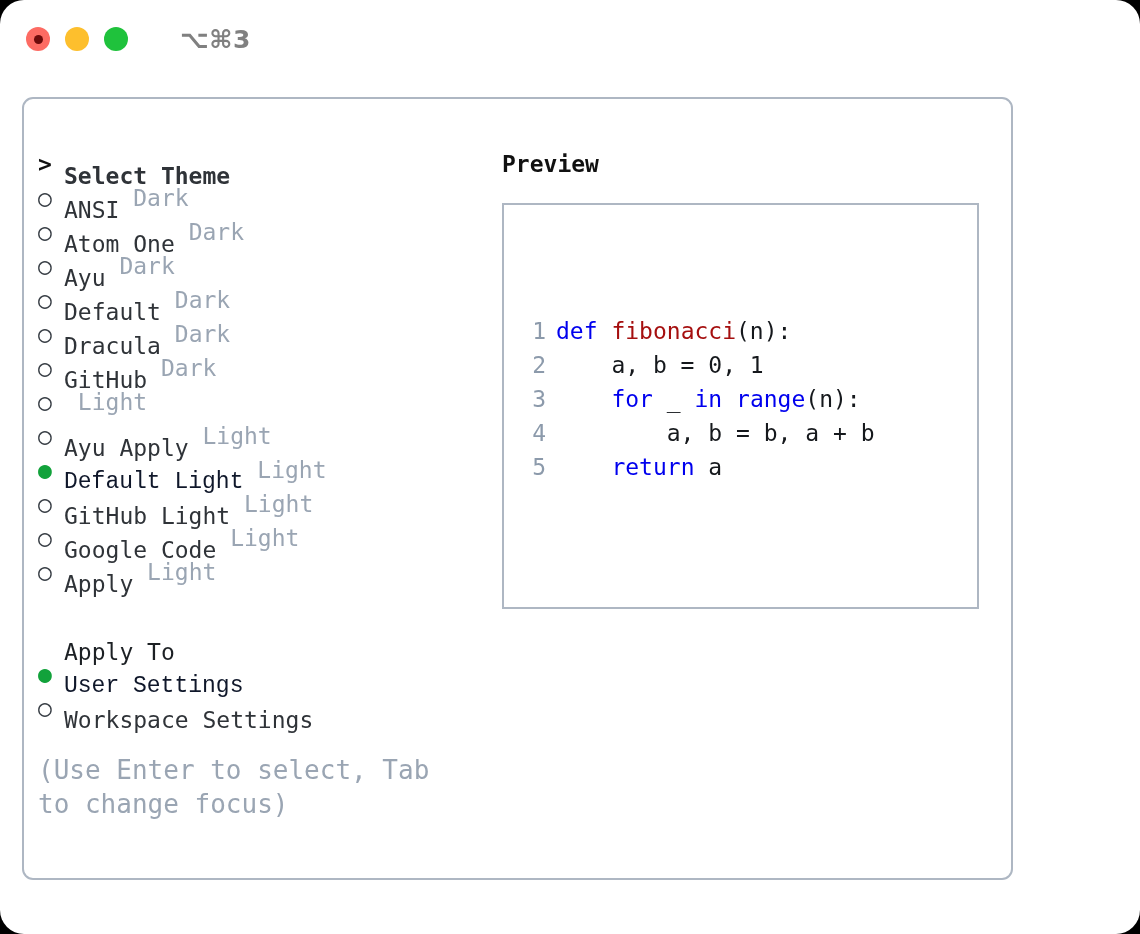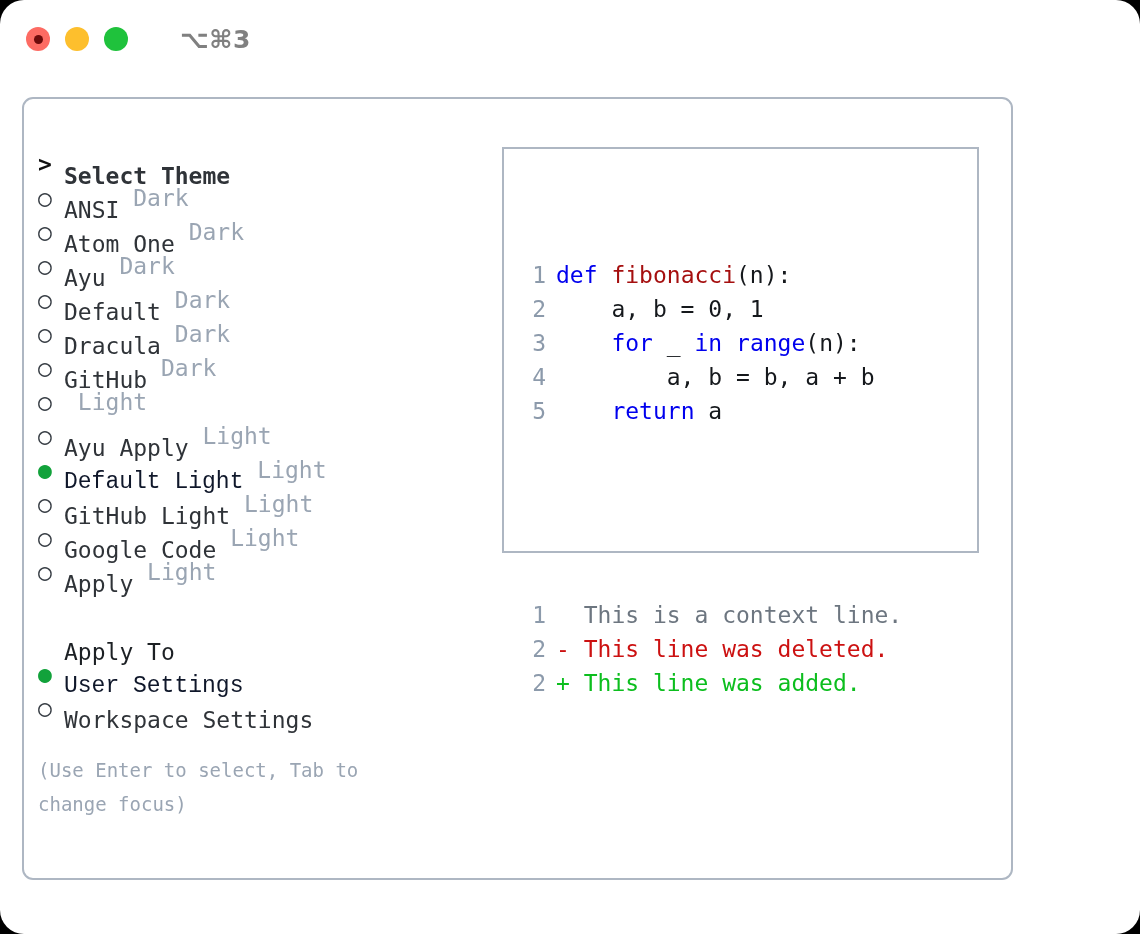--- a/index.html
+++ b/index.html
@@ -121,21 +121,21 @@
 
   .spacer { height: 34px; }
 
   .section-header .marker { color: transparent; }
   .section-header .label { color: #1c2024; }
 
   .hint {
     margin-top: 28px;
     width: 400px;
     color: #9aa5b3;
-    font-size: 19px;
+    font-size: 26px;
     line-height: 34px;
   }
 
   
   .right-col {
     position: absolute;
     left: 478px;
     top: 48px;
     width: 500px;
   }
@@ -225,24 +225,24 @@
 
         <div id="apply-items">
             <div class="row selected"><span class="marker marker-dot">●</span><span class="label">User Settings</span></div>
             <div class="row"><span class="marker marker-circle">○</span><span class="label">Workspace Settings</span></div>
           </div>
 
         <div class="hint">(Use Enter to select, Tab to change focus)</div>
       </div>
 
       <div class="right-col">
+        <div class="preview-title">Preview</div>
         <div class="preview-box">
           <div class="code">
             <div id="code-lines"><div class="code-line"><span class="gutter">1</span><span class="tok-kw">def </span><span class="tok-fn">fibonacci</span><span class="tok-plain">(n):</span></div><div class="code-line"><span class="gutter">2</span><span class="tok-plain">    a, b = 0, 1</span></div><div class="code-line"><span class="gutter">3</span><span class="tok-plain">    </span><span class="tok-kw">for</span><span class="tok-plain"> _ </span><span class="tok-kw">in</span><span class="tok-plain"> </span><span class="tok-kw">range</span><span class="tok-plain">(n):</span></div><div class="code-line"><span class="gutter">4</span><span class="tok-plain">        a, b = b, a + b</span></div><div class="code-line"><span class="gutter">5</span><span class="tok-plain">    </span><span class="tok-kw">return</span><span class="tok-plain"> a</span></div></div>
             <div class="blank-line"></div>
-            <div id="diff-lines"><div class="code-line"><span class="gutter">1</span><span class="tok-ctx">  This is a context line.</span></div><div class="code-line"><span class="gutter">2</span><span class="tok-del">- This line was deleted.</span></div><div class="code-line"><span class="gutter">2</span><span class="tok-add">+ This line was added.</span></div></div>
           </div>
         </div>
       </div>
 
     </div>
   </div>
 </div>
 
 </body></html>

